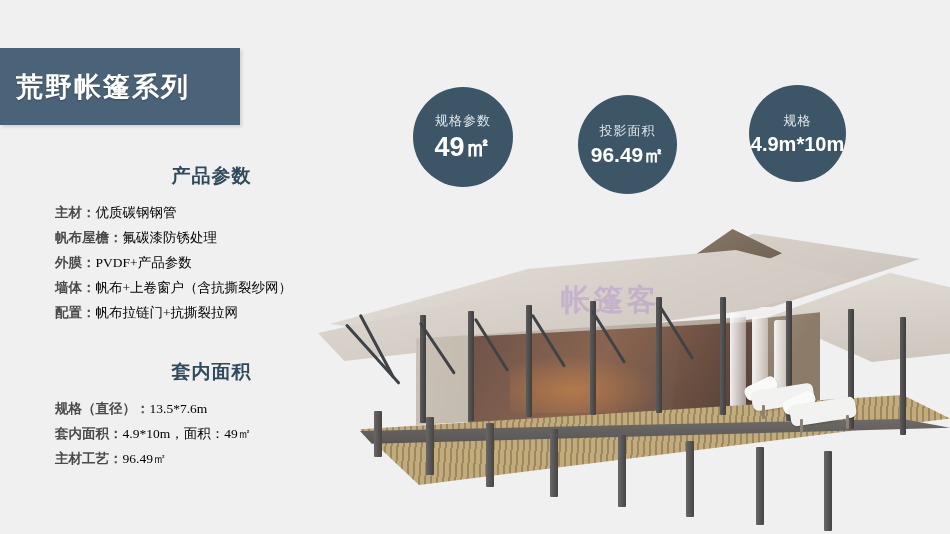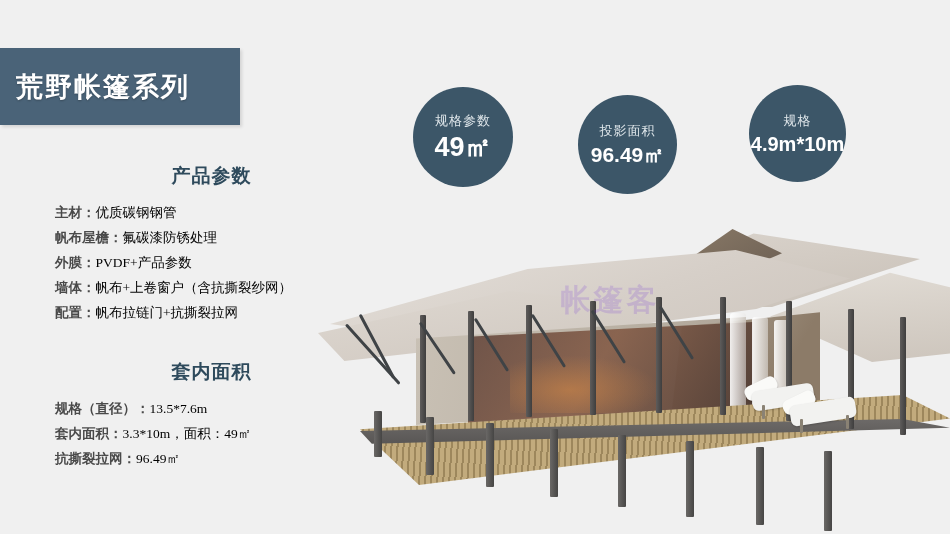--- a/index.html
+++ b/index.html
@@ -175,24 +175,24 @@
     <div class="spec-row">
       <span class="k">配置：</span><span class="v">帆布拉链门+抗撕裂拉网</span>
     </div>
 
     <div class="spec-heading second">套内面积</div>
 
     <div class="spec-row">
       <span class="k">规格（直径）：</span><span class="v">13.5*7.6m</span>
     </div>
     <div class="spec-row">
-      <span class="k">套内面积：</span><span class="v">3.3*10m，面积：49㎡</span>
-    </div>
-    <div class="spec-row">
-      <span class="k">抗撕裂拉网：</span><span class="v">96.49㎡</span>
+      <span class="k">套内面积：</span><span class="v">4.9*10m，面积：49㎡</span>
+    </div>
+    <div class="spec-row">
+      <span class="k">主材工艺：</span><span class="v">96.49㎡</span>
     </div>
   </div>
 
   <div class="circle" id="circle-1">
     <span class="c-label">规格参数</span>
     <span class="c-value">49㎡</span>
   </div>
 
   <div class="circle" id="circle-2">
     <span class="c-label">投影面积</span>

